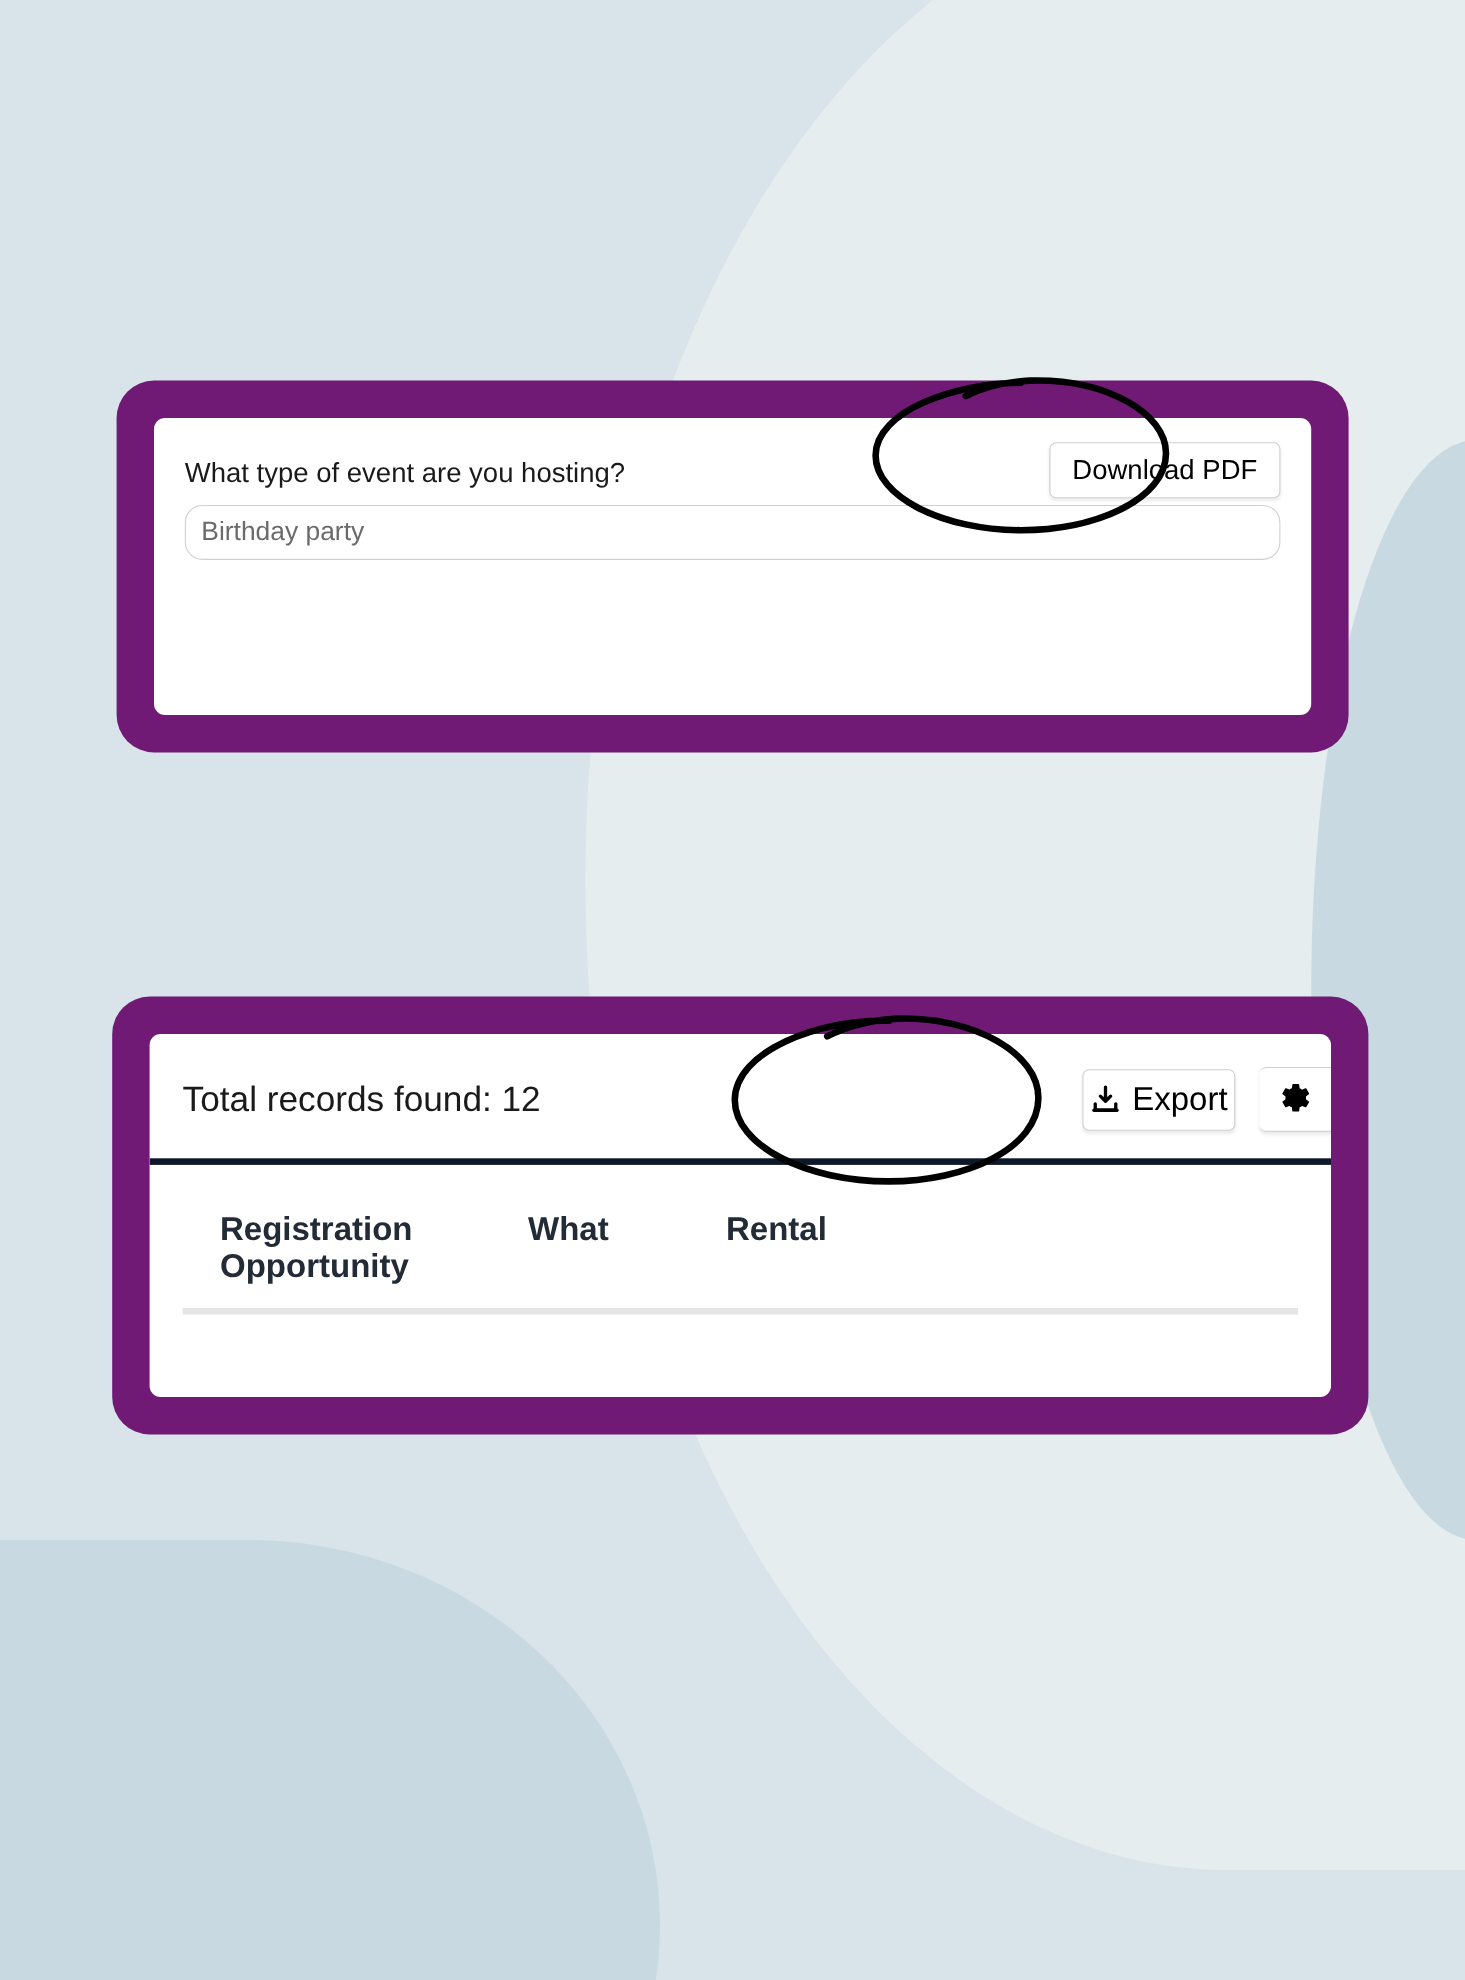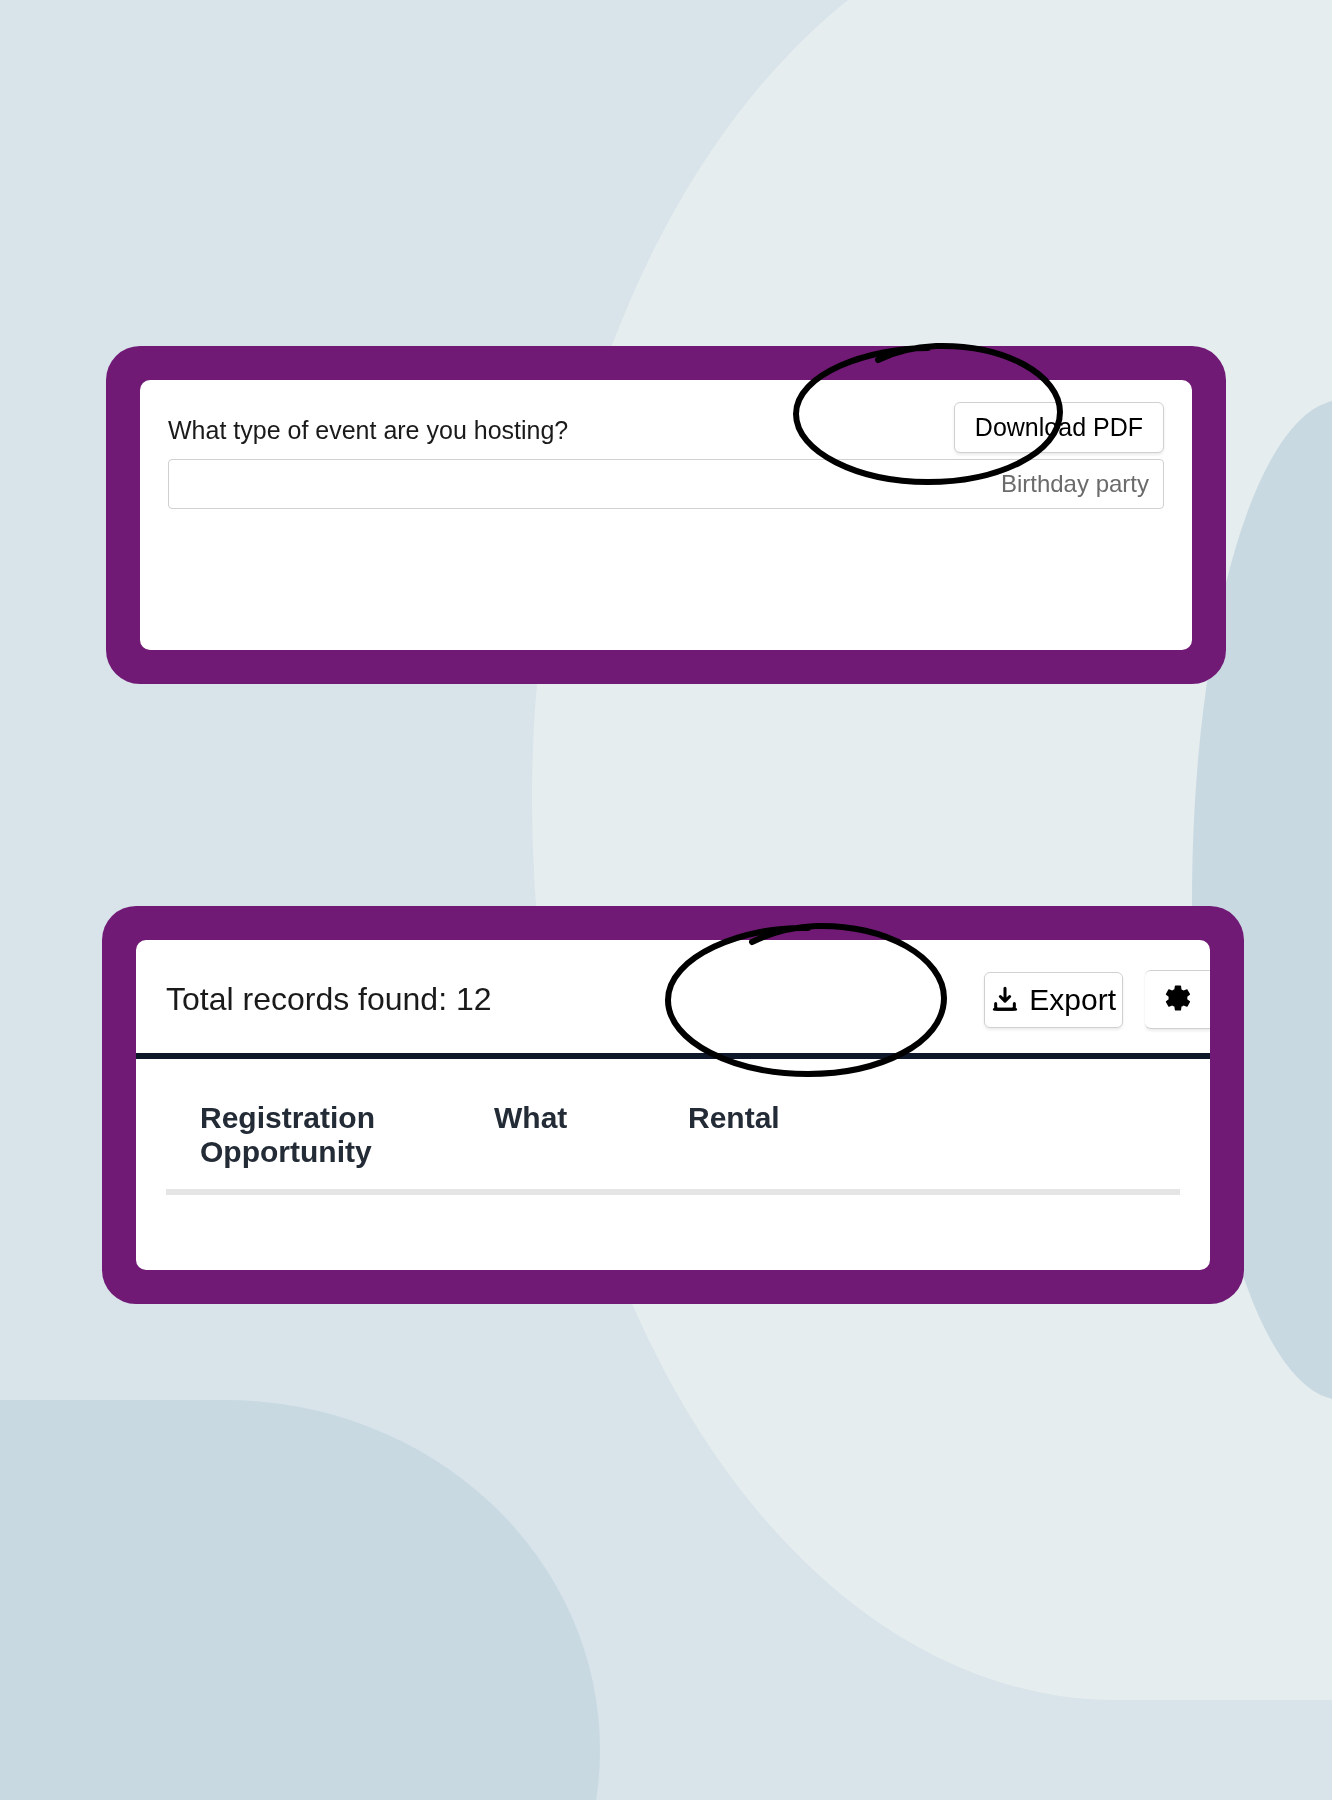--- a/index.html
+++ b/index.html
@@ -98,28 +98,27 @@
     .form-label {
       font-size: 25px;
       color: #1a1a1a;
       margin-bottom: 14px;
       display: block;
     }
     
     .form-input {
       width: 100%;
       border: 1px solid #d0d0d0;
-      border-radius: 4px;
+      border-radius: 16px;
       padding: 10px 14px;
       font-size: 24px;
       color: #6b6b6b;
       resize: none;
       height: 50px;
       font-family: inherit;
-      text-align: right;
     }
     
     
     .panel2 {
       left: 102px;
       top: 906px;
       width: 1142px;
       height: 398px;
     }
     
@@ -173,21 +172,21 @@
     }
     
     .settings-btn svg {
       width: 30px;
       height: 30px;
     }
     
     .table-headers {
       display: flex;
       padding: 42px 30px 20px 64px;
-      gap: 64px;
+      gap: 50px;
     }
     
     .table-headers > div {
       font-size: 30px;
       font-weight: 700;
       color: #232b36;
     }
     
     .th-reg { width: 230px; }
     .th-name { width: 130px; }

